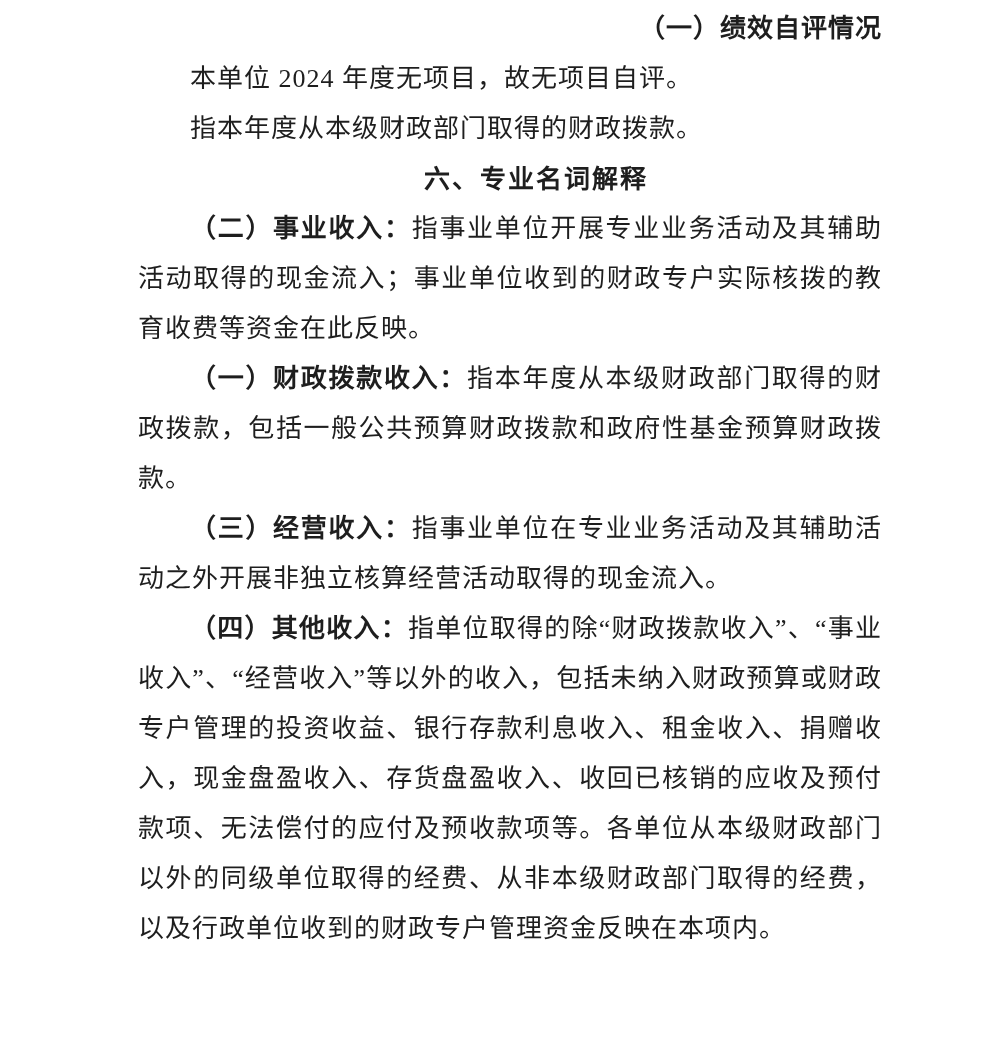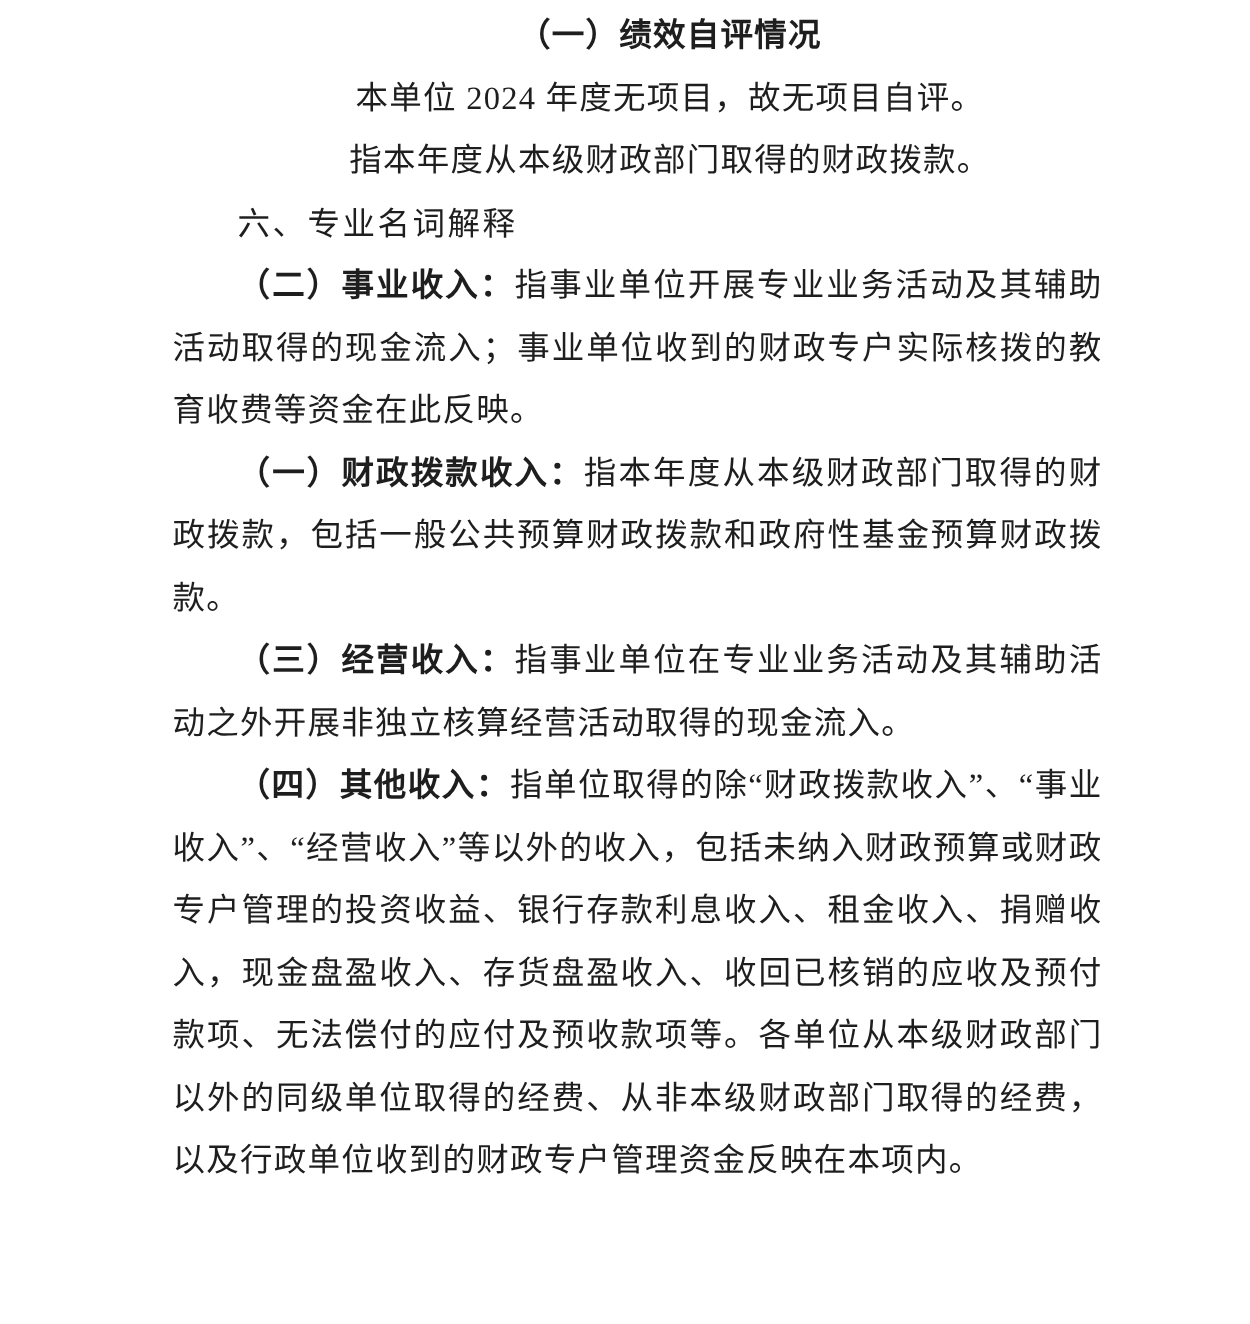--- a/index.html
+++ b/index.html
@@ -27,30 +27,30 @@
     line-height: 50px;
     letter-spacing: 1px;
     text-indent: 2em;
     text-align: justify;
     text-justify: inter-ideograph;
     word-break: break-all;
     overflow-wrap: anywhere;
   }
   p.subheading {
     font-weight: bold;
-    text-align: center;
+    text-align: right;
   }
   p.body-para {
     font-weight: normal;
-    text-align: center;
+    text-align: left;
   }
   p.section-heading {
     font-family: "Liberation Sans", "DejaVu Sans", sans-serif;
-    font-weight: normal;
-    text-align: left;
+    font-weight: bold;
+    text-align: center;
     letter-spacing: 2px;
   }
   .def-term {
     font-weight: bold;
   }
   .def-text {
     font-weight: normal;
   }
 </style>
 </head>

